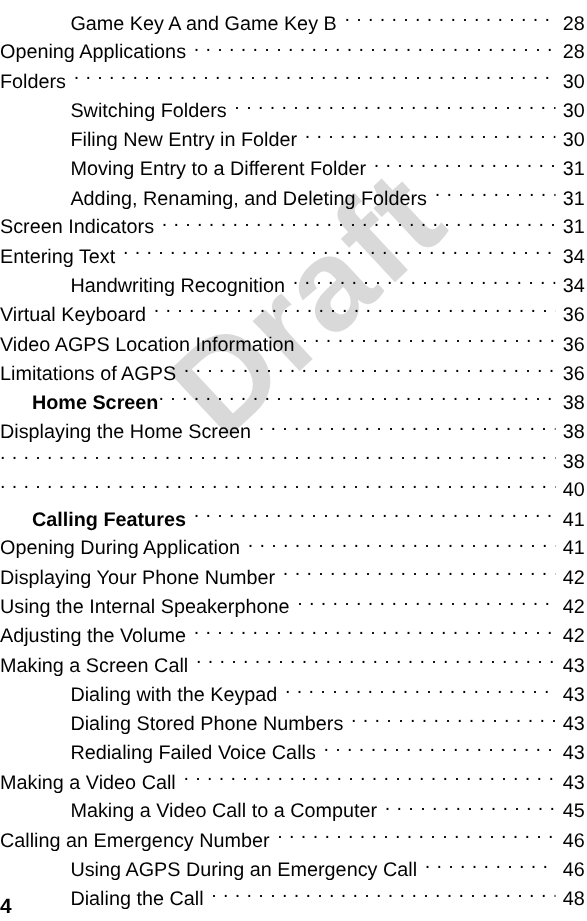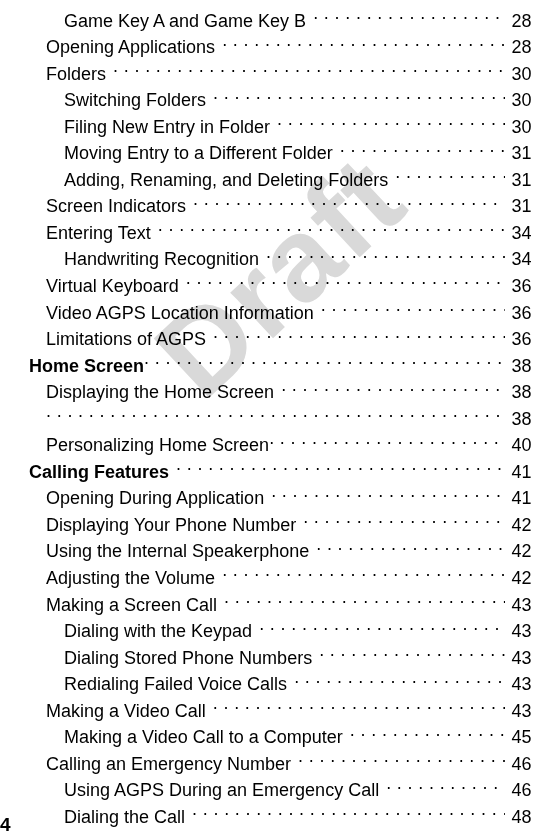--- a/index.html
+++ b/index.html
@@ -55,21 +55,21 @@
     align-items: baseline;
     height: 26.55px;
     font-size: 18px;
     line-height: 26.55px;
     white-space: nowrap;
     padding-right: 1px;
   }
 
   
   .lvl0 { padding-left: 29px; }
-  .lvl1 { padding-left: 46px; }
+  .lvl1 { }
   .lvl2 { padding-left: 64px; }
 
   .toc-row.bold .toc-title { font-weight: bold; }
 
   .toc-title {
     flex: 0 0 auto;
   }
   
   .toc-title.gap { padding-right: 7px; }
 
@@ -190,21 +190,20 @@
     <div class="toc-row lvl1">
       <span class="toc-title gap">Displaying the Home Screen</span>
       <span class="toc-leader"></span>
       <span class="toc-page">38</span>
     </div>
     <div class="toc-row lvl1">
       <span class="toc-leader"></span>
       <span class="toc-page">38</span>
     </div>
     <div class="toc-row lvl1">
-      <span class="toc-title">Personalizing Home Screen</span>
       <span class="toc-leader tight"></span>
       <span class="toc-page">40</span>
     </div>
     <div class="toc-row lvl0 bold">
       <span class="toc-title gap">Calling Features</span>
       <span class="toc-leader"></span>
       <span class="toc-page">41</span>
     </div>
     <div class="toc-row lvl1">
       <span class="toc-title gap">Opening During Application</span>

